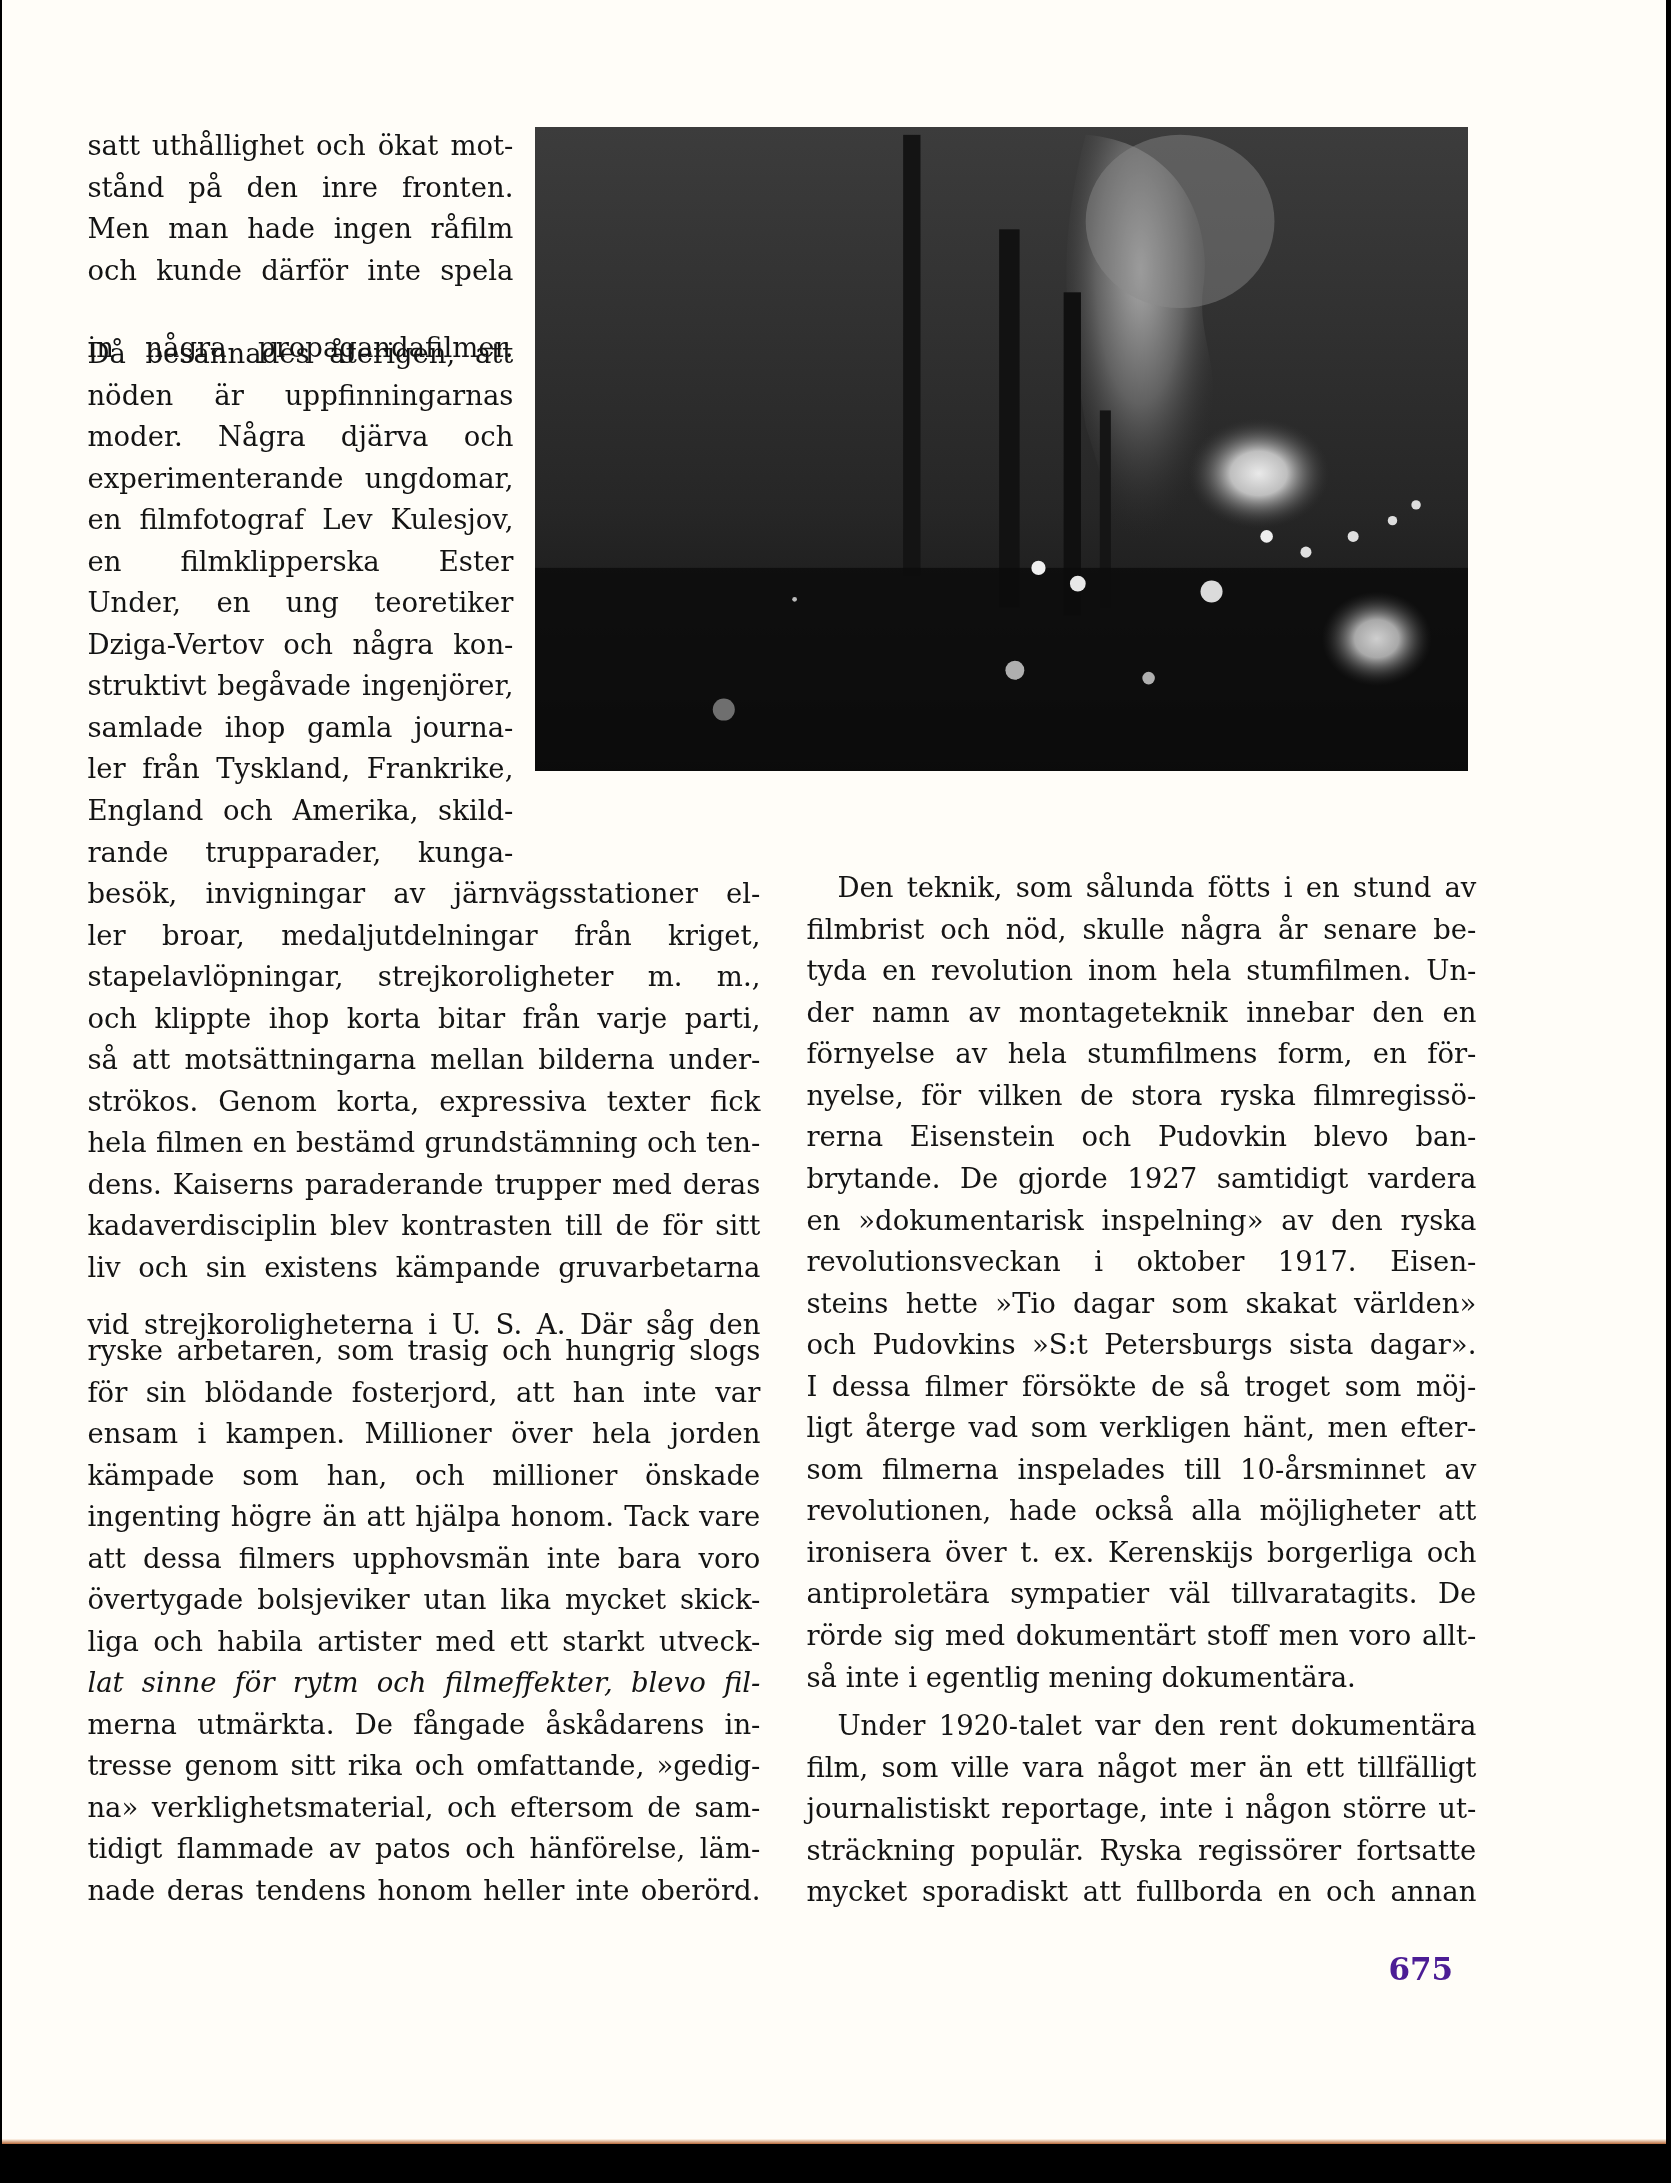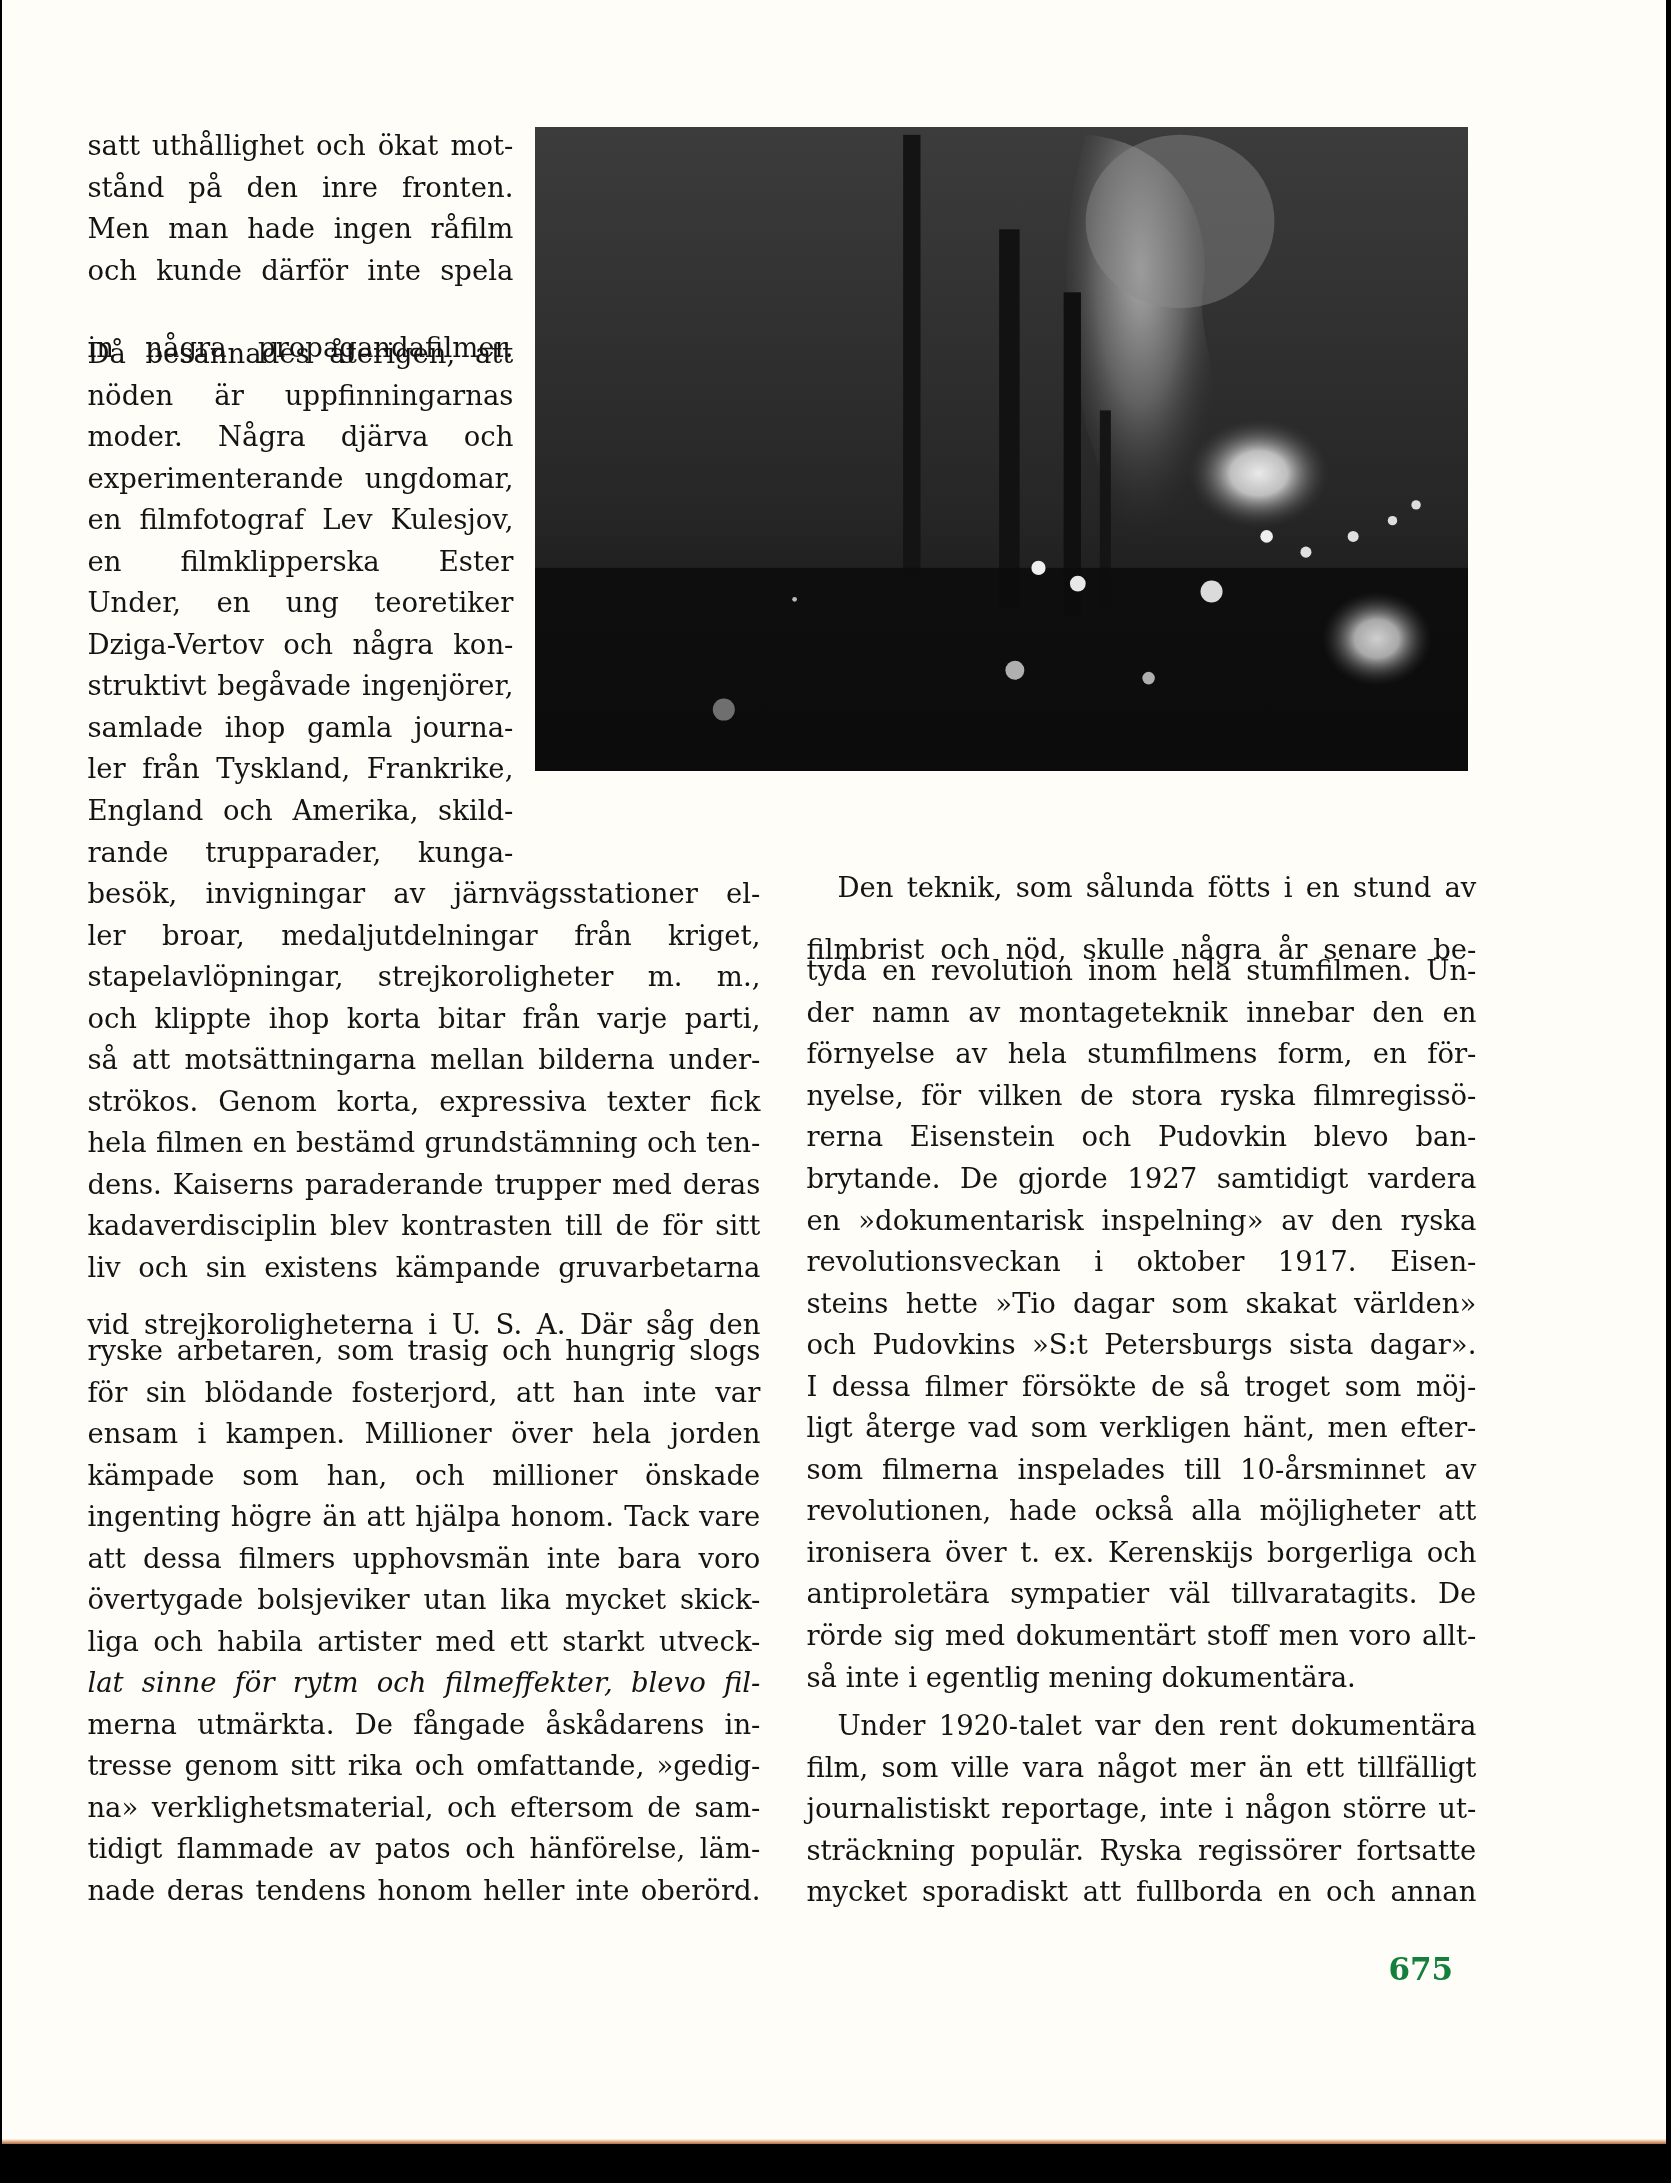--- a/index.html
+++ b/index.html
@@ -34,21 +34,21 @@
   .col { position: absolute; }
   .line {
     position: absolute; left: 0; height: 42px; line-height: 42px;
     font-size: 27.5px; color: #141414; white-space: nowrap;
     text-align: justify; text-align-last: justify;
   }
   .line.last { text-align-last: left; }
   .line.indent { padding-left: 31px; box-sizing: border-box; }
   .page-number {
     position: absolute; left: 1386px; top: 1951px;
-    font-family: "DejaVu Serif", serif; font-weight: bold; font-size: 31px; color: #15803d;
+    font-family: "DejaVu Serif", serif; font-weight: bold; font-size: 31px; color: #4c1d95;
   }
 </style>
 </head>
 <body>
 
 <div class="page">
 
 
   <div class="photo">
     <svg viewBox="0 0 1186 818" preserveAspectRatio="none">
@@ -139,21 +139,21 @@
       <div class="line" style="top: 1661px; width: 673px; font-style: italic;">lat sinne för rytm och filmeffekter, blevo fil-</div>
       <div class="line" style="top: 1703px; width: 673px;">merna utmärkta. De fångade åskådarens in-</div>
       <div class="line" style="top: 1744px; width: 673px;">tresse genom sitt rika och omfattande, »gedig-</div>
       <div class="line" style="top: 1786px; width: 673px;">na» verklighetsmaterial, och eftersom de sam-</div>
       <div class="line" style="top: 1827px; width: 673px;">tidigt flammade av patos och hänförelse, läm-</div>
       <div class="line" style="top: 1869px; width: 673px;">nade deras tendens honom heller inte oberörd.</div>
     </div>
 
   <div class="col" id="right-p1" style="left:804px; top:0;">
       <div class="line indent" style="top: 866px; width: 670px;">Den teknik, som sålunda fötts i en stund av</div>
-      <div class="line" style="top: 908px; width: 670px; margin-top: 20px;">filmbrist och nöd, skulle några år senare be-</div>
+      <div class="line" style="top: 908px; width: 670px;">filmbrist och nöd, skulle några år senare be-</div>
       <div class="line" style="top: 949px; width: 670px;">tyda en revolution inom hela stumfilmen. Un-</div>
       <div class="line" style="top: 991px; width: 670px;">der namn av montageteknik innebar den en</div>
       <div class="line" style="top: 1032px; width: 670px;">förnyelse av hela stumfilmens form, en för-</div>
       <div class="line" style="top: 1074px; width: 670px;">nyelse, för vilken de stora ryska filmregissö-</div>
       <div class="line" style="top: 1115px; width: 670px;">rerna Eisenstein och Pudovkin blevo ban-</div>
       <div class="line" style="top: 1157px; width: 670px;">brytande. De gjorde 1927 samtidigt vardera</div>
       <div class="line" style="top: 1199px; width: 670px;">en »dokumentarisk inspelning» av den ryska</div>
       <div class="line" style="top: 1240px; width: 670px;">revolutionsveckan i oktober 1917. Eisen-</div>
       <div class="line" style="top: 1282px; width: 670px;">steins hette »Tio dagar som skakat världen»</div>
       <div class="line" style="top: 1323px; width: 670px;">och Pudovkins »S:t Petersburgs sista dagar».</div>

